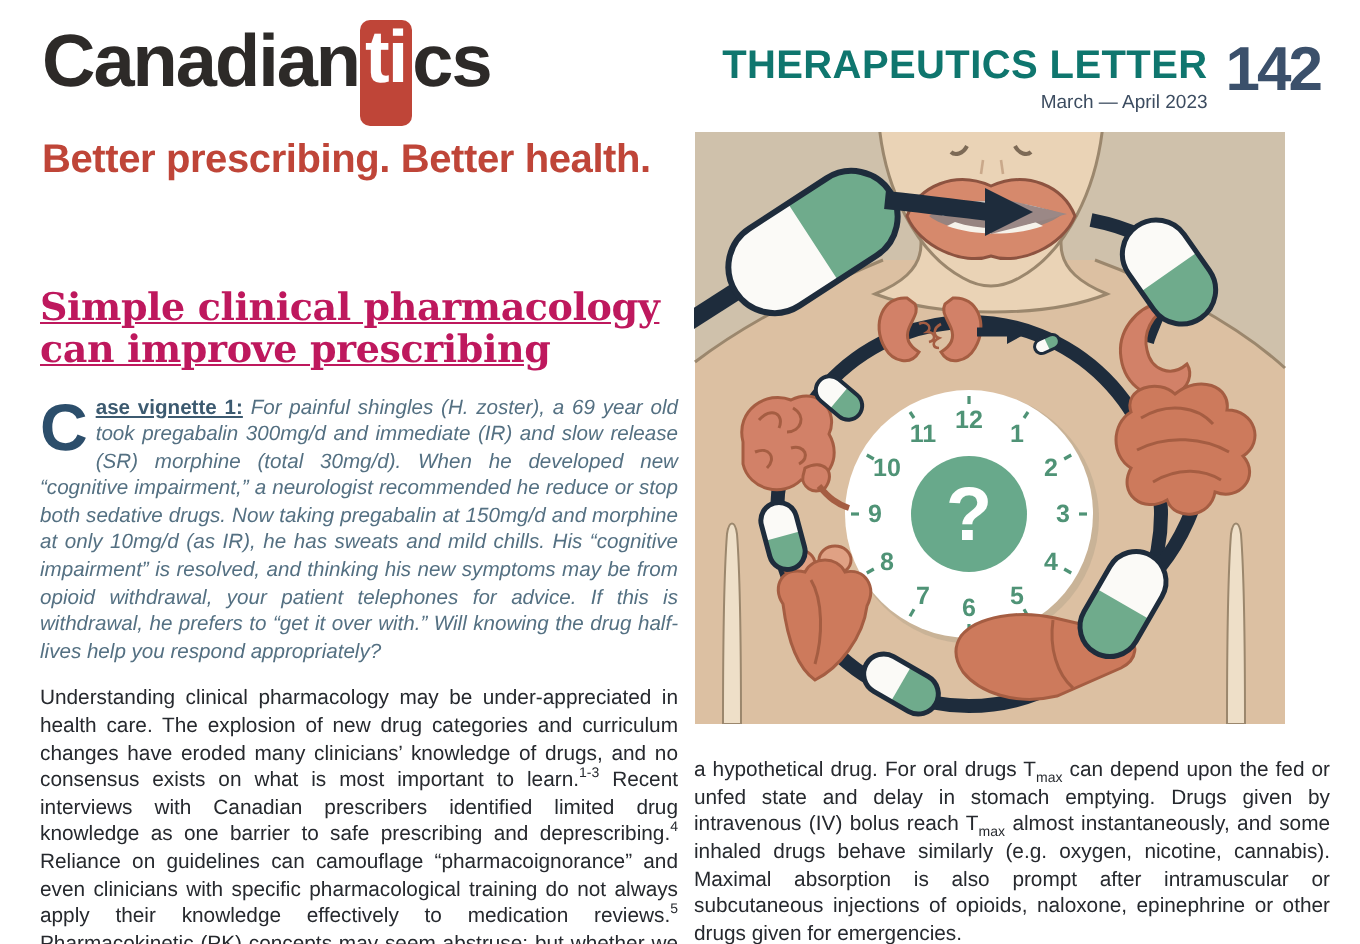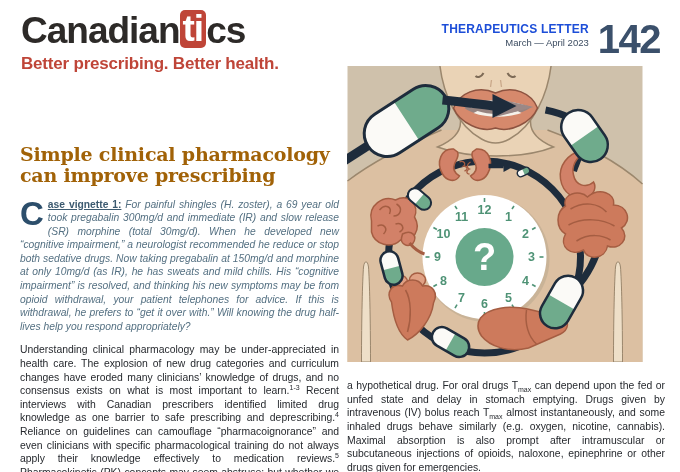--- a/index.html
+++ b/index.html
@@ -3,34 +3,34 @@
 <meta charset="utf-8">
 <style>
   html,body{margin:0;padding:0;background:#ffffff;}
   .page{position:relative;width:680px;height:472px;background:#ffffff;overflow:hidden;
         font-family:"Liberation Sans",sans-serif;}
 
   
   .logo{position:absolute;left:21px;top:12px;line-height:1;}
   .logo-line{font-weight:bold;color:#2d2a28;font-size:37px;letter-spacing:-1px;line-height:0.98;}
   .ti-box{display:inline-block;background:#bf4538;color:#ffffff;border-radius:5px;
-          padding:0 3px 1px 3px;line-height:1;position:relative;top:-2px;}
-  .tagline{color:#bf4538;font-weight:bold;font-size:17px;margin-top:5px;letter-spacing:-0.2px;}
+          padding:0 3px 16px 3px;line-height:1;position:relative;top:-2px;}
+  .tagline{color:#bf4538;font-weight:bold;font-size:20px;margin-top:5px;letter-spacing:-0.2px;}
 
   .issue{position:absolute;top:22px;left:390px;width:270px;display:flex;justify-content:flex-end;
          align-items:flex-start;gap:9px;}
   .issue-text{text-align:right;}
-  .letter-name{color:#1d4ed8;font-weight:bold;font-size:12px;letter-spacing:0.2px;white-space:nowrap;}
+  .letter-name{color:#0f766e;font-weight:bold;font-size:20px;letter-spacing:0.2px;white-space:nowrap;}
   .letter-date{color:#3c4c60;font-size:9.5px;margin-top:1px;}
-  .issue-number{color:#3b506b;font-weight:bold;font-size:40px;letter-spacing:-1.5px;line-height:0.85;margin-top:0px;}
+  .issue-number{color:#3b506b;font-weight:bold;font-size:31px;letter-spacing:-1.5px;line-height:0.85;margin-top:0px;}
 
   
   .col-left{position:absolute;left:20px;top:144px;width:319px;}
-  .headline{font-family:"DejaVu Serif",serif;font-weight:bold;color:#a16207;
-            font-size:19px;line-height:1.12;margin:0 0 11px 0;letter-spacing:-0.2px;}
+  .headline{font-family:"DejaVu Serif",serif;font-weight:bold;color:#be185d;
+            font-size:19px;line-height:1.12;margin:0 0 11px 0;letter-spacing:-0.2px;text-decoration:underline;}
   .vignette{margin:0;color:#547082;font-size:10.3px;line-height:1.32;text-align:justify;font-style:italic;}
   .dropcap{float:left;font-style:normal;font-weight:bold;color:#2c4e6b;font-size:33px;
            line-height:0.78;padding:3px 4px 0 0;}
   .vlead{font-weight:bold;font-style:normal;color:#3c5a70;text-decoration:underline;}
   .bodytext{margin:10px 0 0 0;color:#26292e;font-size:10.4px;line-height:1.31;text-align:justify;}
   .bodytext sup{font-size:7px;line-height:0;}
   .bodytext sub{font-size:7px;line-height:0;}
 
   
   .col-right{position:absolute;left:347px;top:66px;width:318px;}

